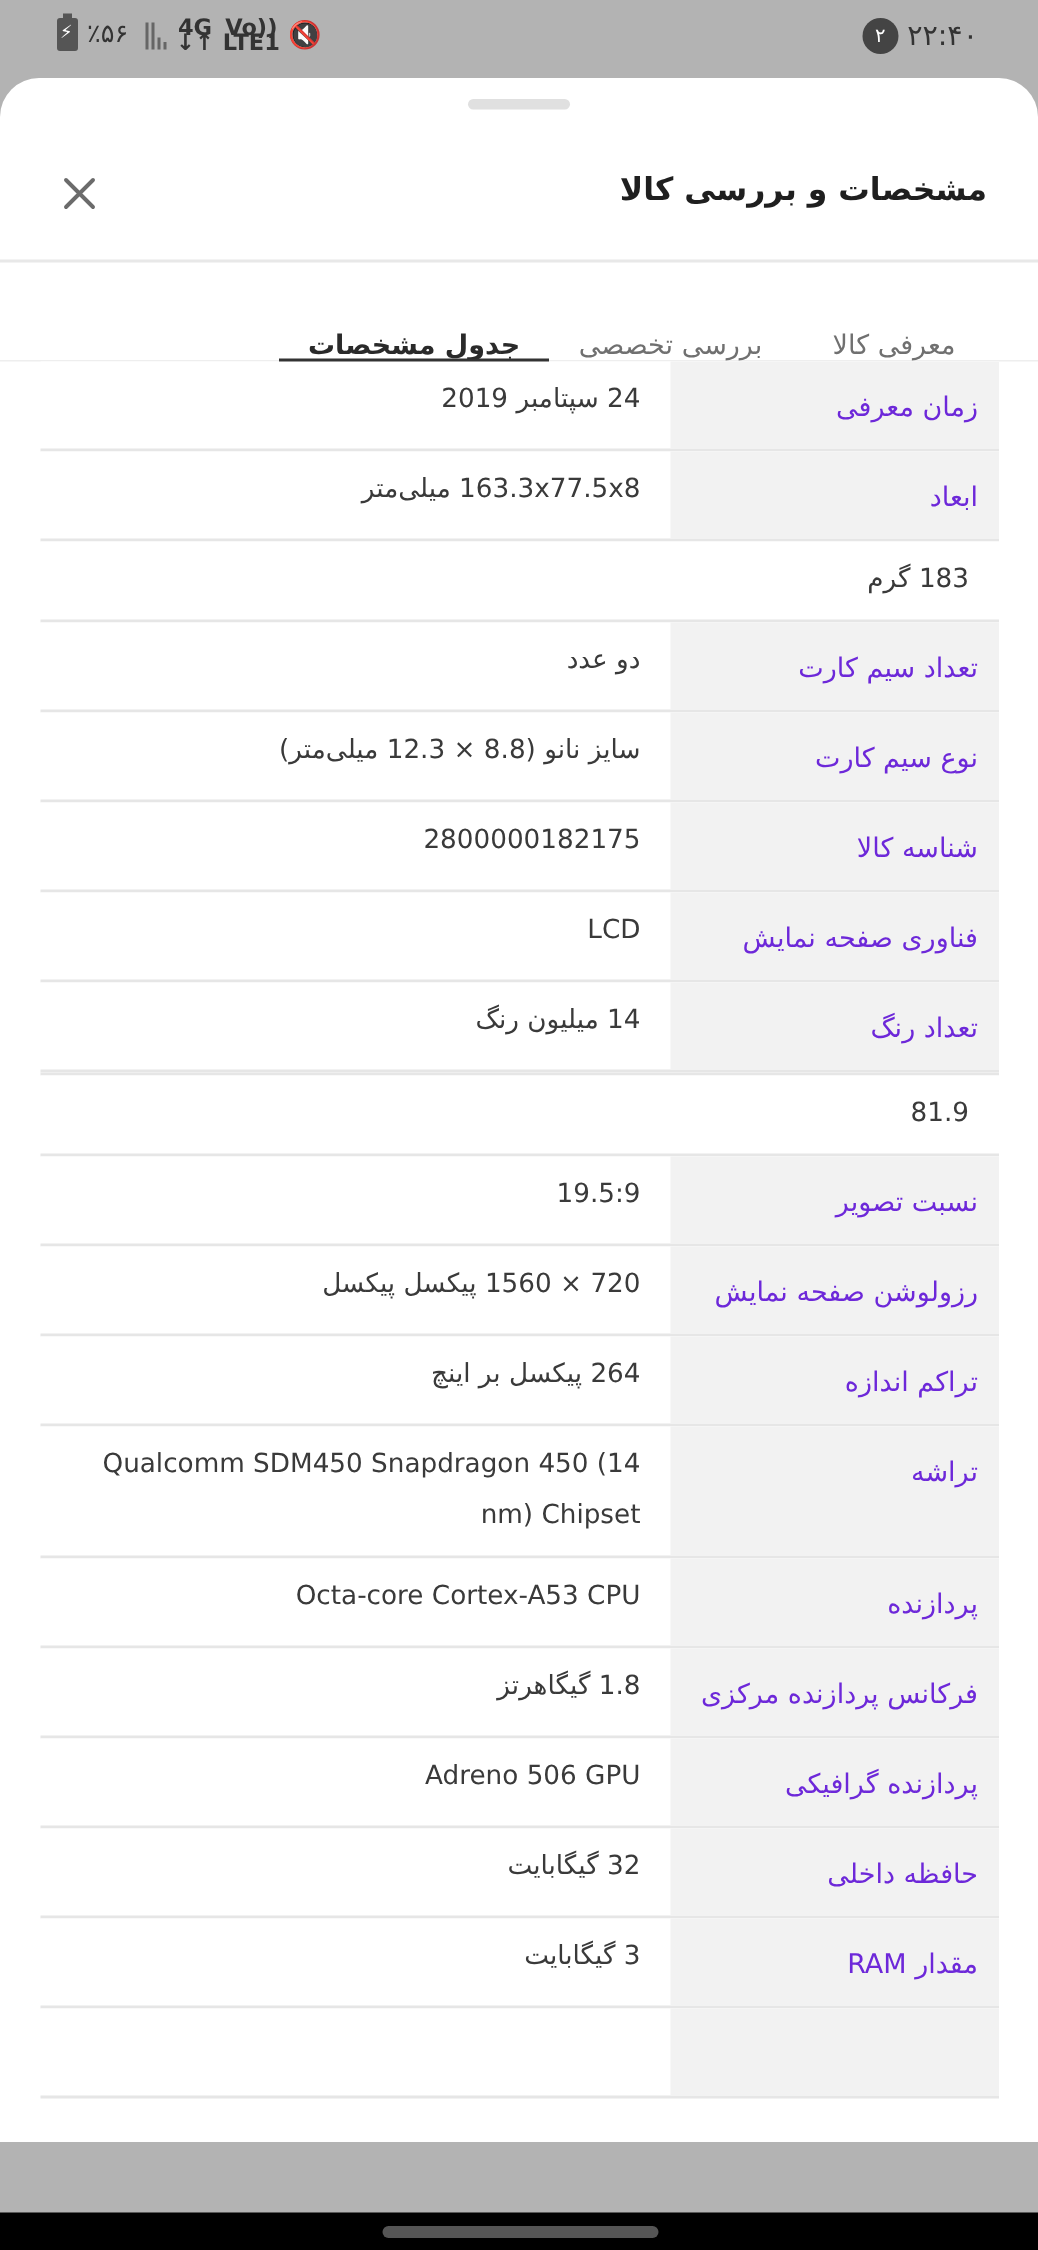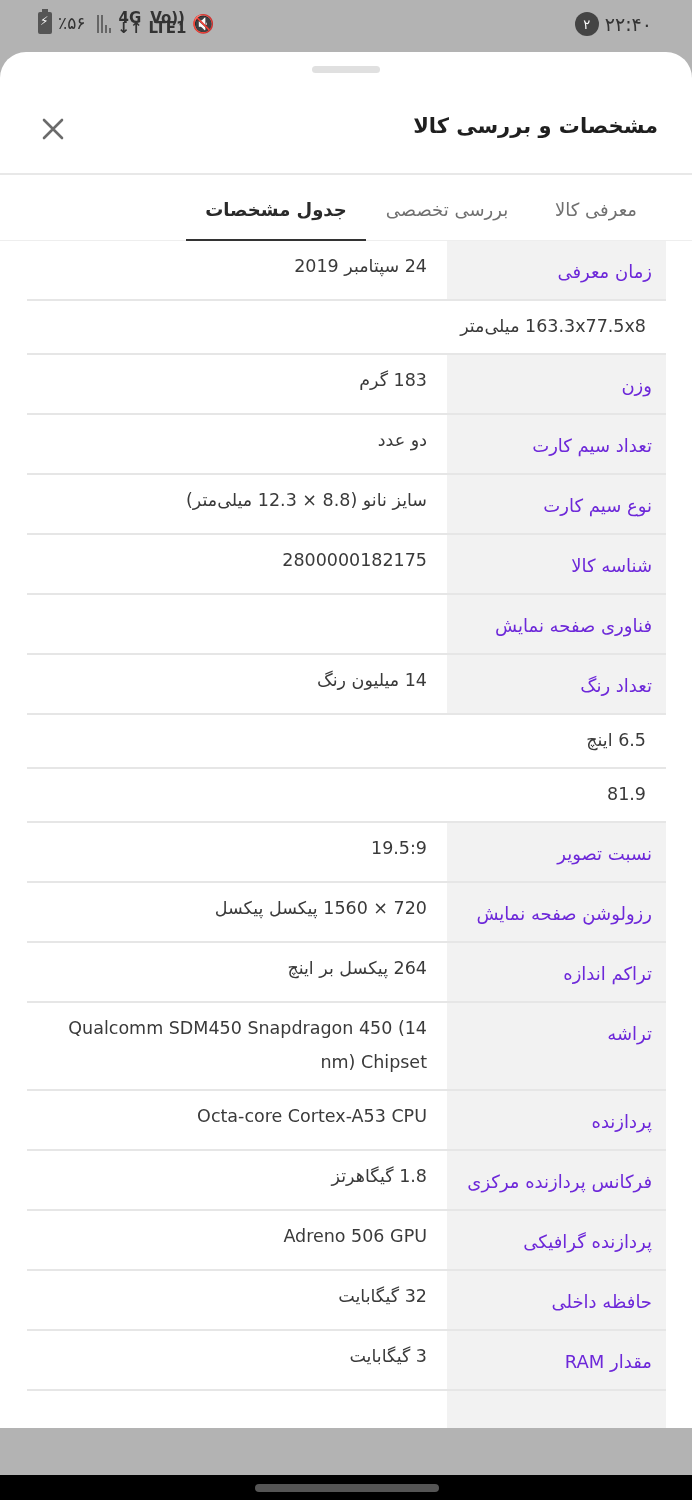--- a/index.html
+++ b/index.html
@@ -56,21 +56,21 @@
     }
     .close-btn {
       position: absolute; left: 36px; top: 20px; width: 34px; height: 34px;
       display: flex; align-items: center; justify-content: center; cursor: pointer;
     }
     .tabs {
       position: absolute; top: 125px; left: 0; width: 692px; height: 64px;
       border-bottom: 1px solid #eee; direction: rtl;
     }
     .tab {
-      position: absolute; top: 0; height: 64px; display: flex; align-items: center; justify-content: center;
+      position: absolute; top: 0; height: 64px; display: flex; align-items: flex-end; justify-content: center;
       font-size: 18px; color: #707070; cursor: pointer; white-space: nowrap;
     }
     .tab.active { color: #2a2a2a; font-weight: bold; }
     .tab.active::after {
       content: ""; position: absolute; bottom: -1px; left: 0; right: 0; height: 3px; background: #333;
     }
 
     .spec-table {
       position: absolute; top: 189px; left: 27px; width: 639px; direction: rtl;
     }
@@ -146,47 +146,47 @@
       <span>جدول مشخصات</span>
     </div>
   </div>
 
   <div class="spec-table">
     <div class="spec-row">
         <div class="spec-label">زمان معرفی</div>
         <div class="spec-value">24 سپتامبر 2019</div>
       </div>
     <div class="spec-row">
+        <div class="spec-label">ابعاد</div>
         <div class="spec-value">163.3x77.5x8 میلی‌متر</div>
       </div>
     <div class="spec-row">
-        <div class="spec-label">وزن</div>
         <div class="spec-value">183 گرم</div>
       </div>
     <div class="spec-row">
         <div class="spec-label">تعداد سیم کارت</div>
         <div class="spec-value">دو عدد</div>
       </div>
     <div class="spec-row">
         <div class="spec-label">نوع سیم کارت</div>
         <div class="spec-value">سایز نانو (8.8 × 12.3 میلی‌متر)</div>
       </div>
     <div class="spec-row">
         <div class="spec-label">شناسه کالا</div>
         <div class="spec-value">2800000182175</div>
       </div>
     <div class="spec-row">
         <div class="spec-label">فناوری صفحه نمایش</div>
+        <div class="spec-value">LCD</div>
       </div>
     <div class="spec-row">
         <div class="spec-label">تعداد رنگ</div>
         <div class="spec-value">14 میلیون رنگ</div>
       </div>
     <div class="spec-row">
-        <div class="spec-value">6.5 اینچ</div>
       </div>
     <div class="spec-row">
         <div class="spec-value">81.9</div>
       </div>
     <div class="spec-row">
         <div class="spec-label">نسبت تصویر</div>
         <div class="spec-value">19.5:9</div>
       </div>
     <div class="spec-row">
         <div class="spec-label">رزولوشن صفحه نمایش</div>

